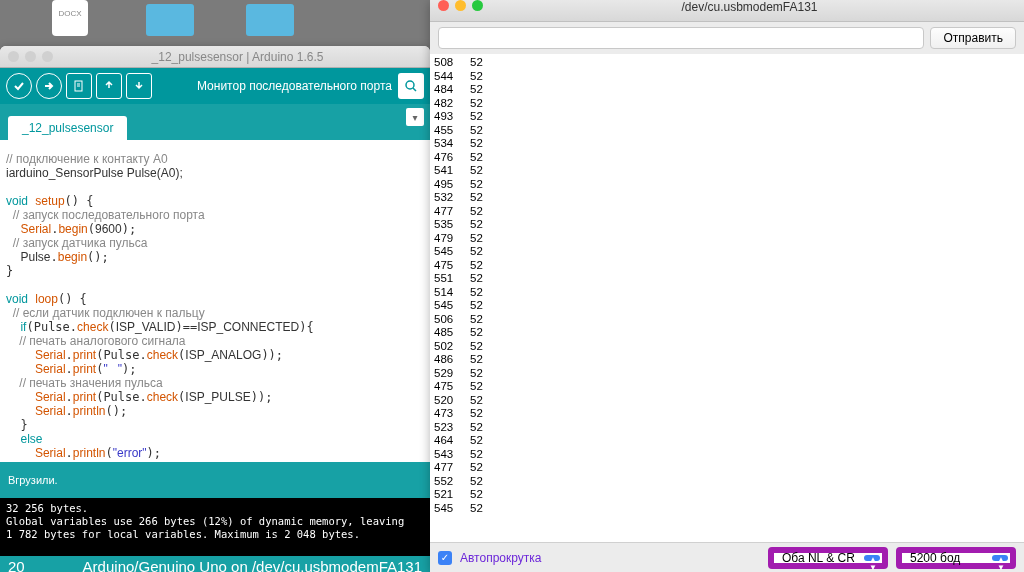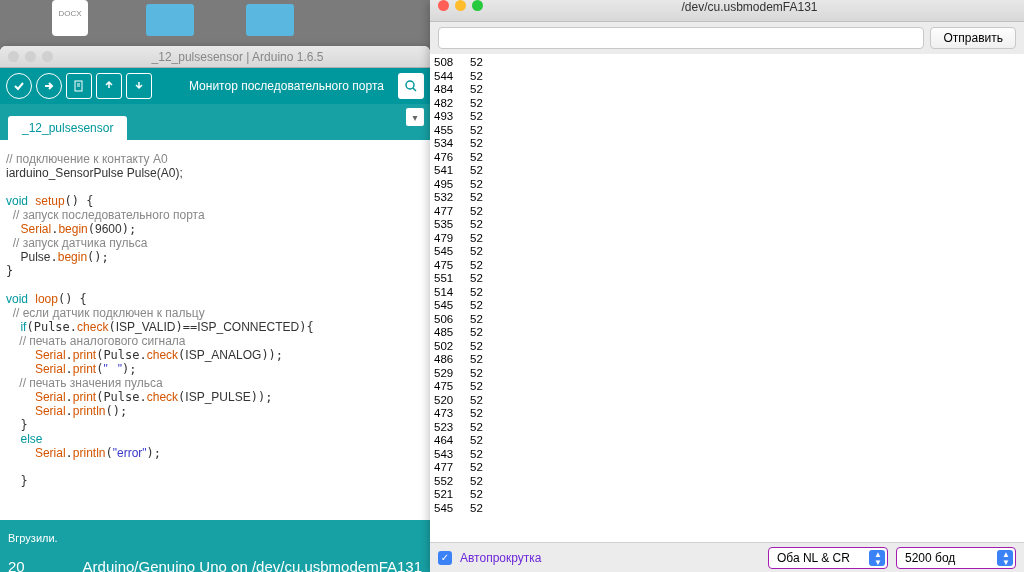--- a/index.html
+++ b/index.html
@@ -15,21 +15,21 @@
 .tl{width:11px;height:11px;border-radius:50%}
 .tl.r{background:#d0d0d0}
 .tl.y{background:#d0d0d0}
 .tl.g{background:#d0d0d0}
 .arduino-title{flex:1;text-align:center;font-size:12px;color:#888}
 
 .arduino-toolbar{height:36px;background:#00979d;display:flex;align-items:center;padding:0 6px;gap:4px}
 .tool-btn{width:26px;height:26px;border:1.5px solid #fff;border-radius:50%;display:flex;align-items:center;justify-content:center;cursor:pointer;color:#fff}
 .tool-btn.sq{border-radius:3px}
 .tool-spacer{flex:1}
-.tool-label{color:#fff;font-size:12px;margin-right:10px}
+.tool-label{color:#fff;font-size:12px;margin-right:2px}
 .tool-mon{width:26px;height:26px;background:#fff;border-radius:3px;display:flex;align-items:center;justify-content:center;color:#00979d;cursor:pointer}
 
 .tab-row{height:36px;background:#17a1a5;display:flex;align-items:flex-end;padding-left:8px;position:relative}
 .tab{background:#fff;padding:5px 14px;font-size:12px;color:#00979d;border-radius:3px 3px 0 0}
 .tab-menu{position:absolute;right:6px;top:4px;width:18px;height:18px;background:#fff;border-radius:2px;display:flex;align-items:center;justify-content:center;font-size:10px;color:#666}
 
 .code-area{flex:1;background:#fff;padding:12px 6px;font-family:Monaco,Consolas,monospace;font-size:12px;line-height:14px;overflow:hidden;white-space:pre;color:#333}
 .kw{color:#00979d}.fn{color:#d35400}.str{color:#3737c8}.com{color:#888}
 
 .status-bar{height:36px;background:#17a1a5;color:#fff;font-size:11px;display:flex;align-items:center;padding:0 8px}
@@ -42,21 +42,21 @@
 .serial-titlebar .tl.r{background:#ff5f56}.serial-titlebar .tl.y{background:#ffbd2e}.serial-titlebar .tl.g{background:#27c93f}
 .serial-title{flex:1;text-align:center;font-size:12px;color:#333}
 .send-row{height:32px;display:flex;align-items:center;padding:0 8px;gap:6px}
 .send-input{flex:1;height:22px;border:1px solid #c8c8c8;border-radius:4px;background:#fff;padding:0 6px;font-size:12px}
 .send-btn{height:22px;padding:0 12px;border:1px solid #c8c8c8;border-radius:4px;background:linear-gradient(#fdfdfd,#f0f0f0);font-size:12px;cursor:pointer}
 .serial-out{flex:1;background:#fff;font-family:Monaco,monospace;font-size:11.5px;line-height:13.5px;padding:2px 4px;overflow:hidden;white-space:pre;color:#000}
 .serial-out .row span:first-child{display:inline-block;width:36px}
 .bottom-row{height:30px;display:flex;align-items:center;padding:0 8px;gap:8px;border-top:1px solid #d0d0d0}
 .chk{width:14px;height:14px;background:#3b82f6;border-radius:3px;display:flex;align-items:center;justify-content:center;color:#fff;font-size:10px}
 .chk-label{font-size:12px;color:#6d28d9}
-.sel{height:22px;border:1px solid #a21caf;border-radius:4px;background:#fff;padding:0 22px 0 8px;font-size:12px;position:relative;display:flex;align-items:center;min-width:120px}
+.sel{height:22px;border:6px solid #a21caf;border-radius:4px;background:#fff;padding:0 22px 0 8px;font-size:12px;position:relative;display:flex;align-items:center;min-width:120px}
 .sel::after{content:"";position:absolute;right:2px;top:2px;bottom:2px;width:16px;background:#3b82f6;border-radius:3px}
 .sel-arrows{position:absolute;right:5px;top:3px;color:#fff;font-size:8px;line-height:8px;z-index:1}
 svg{display:block}
 </style>
 </head>
 <body>
 
 <div class="desktop">
   <div class="desktop-icon">
       <div class="doc-icon">DOCX</div>
@@ -136,20 +136,23 @@
     <span class="fn">Serial</span>.<span class="fn">print</span>(<span class="str">"   "</span>);
 <span class="com">    // печать значения пульса</span>
     <span class="fn">Serial</span>.<span class="fn">print</span>(Pulse.<span class="fn">check</span>(<span>ISP_PULSE</span>));
     <span class="fn">Serial</span>.<span class="fn">println</span>();
   }
   <span class="kw">else</span>
     <span class="fn">Serial</span>.<span class="fn">println</span>(<span class="str">"error"</span>);
 
   }</div>
   <div class="status-bar">Вгрузили.</div>
+  <div class="console">32 256 bytes.
+Global variables use 266 bytes (12%) of dynamic memory, leaving
+1 782 bytes for local variables. Maximum is 2 048 bytes.</div>
   <div class="footer">
     <span>20</span>
     <span class="footer-right">Arduino/Genuino Uno on /dev/cu.usbmodemFA131</span>
   </div>
 </div>
 
 <div class="serial-win">
   <div class="serial-titlebar">
     <div class="traffic">
       <div class="tl r"></div>

